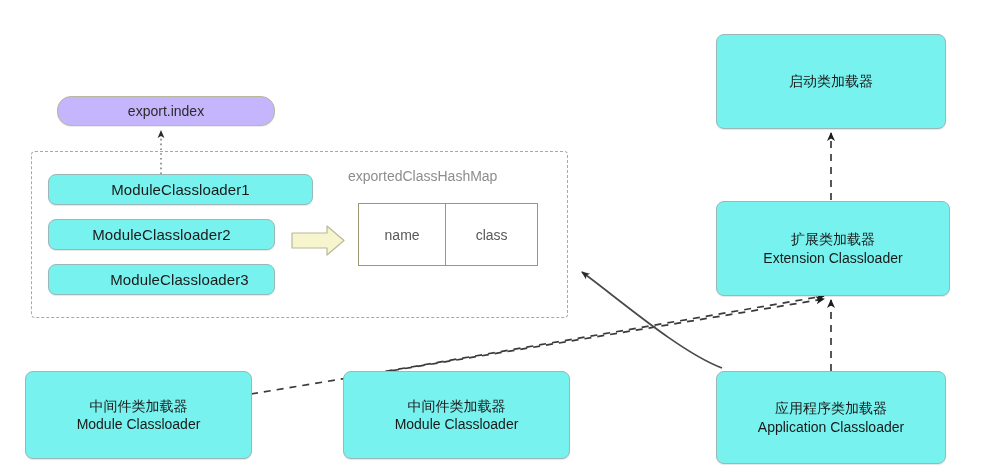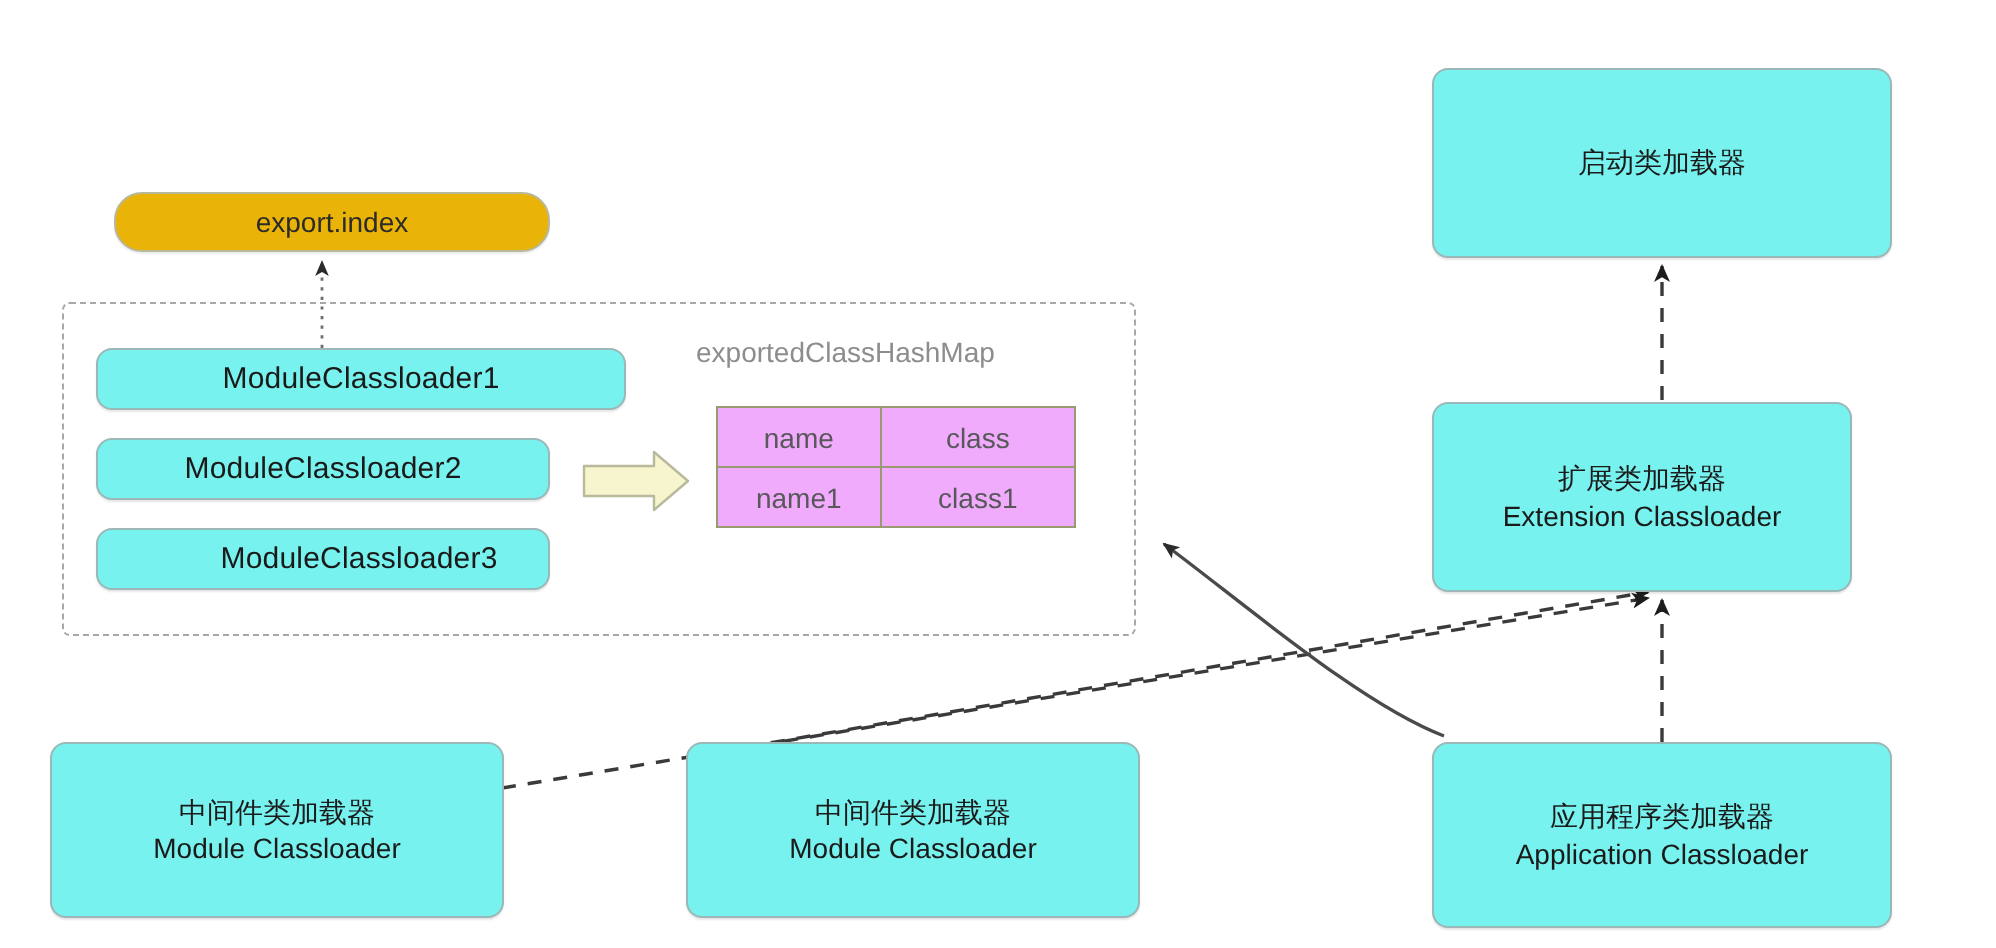--- a/index.html
+++ b/index.html
@@ -34,21 +34,21 @@
     line-height: 1.32;
     color: #1a1a1a;
   }
   .cyan {
     background: #77f2ee;
     border: 1px solid #9ab8b8;
     border-radius: 8px;
     box-shadow: 0 1px 1px rgba(0,0,0,0.10);
   }
   .yellowbox {
-    background: #eab308;
+    background: #c4b5fd;
     border: 1px solid #b8b89a;
     border-radius: 14px;
     color: #2b2b2b;
     box-shadow: 0 1px 1px rgba(0,0,0,0.08);
   }
   .dashed-group {
     position: absolute;
     border: 1px dashed #a8a8a8;
     border-radius: 4px;
     box-sizing: border-box;
@@ -65,23 +65,23 @@
     box-sizing: border-box;
     border-collapse: collapse;
     border: 1px solid #9a9a72;
     background: #faf9d4;
   }
   .hashtable td {
     border: 1px solid #9a9a72;
     color: #58585a;
     font-size: 14px;
     text-align: center;
-    padding: 0;
+    padding: 16px;
     height: 29px;
-    background: #f0abfc;
+    background: #ffffff;
   }
   .cn { font-size: 14px; }
   .en { font-size: 14px; }
   .mod-label { font-size: 15px; letter-spacing: 0.1px; }
   .exp-label { font-size: 14px; }
 </style>
 </head>
 <body>
 
 <div id="canvas">
@@ -145,32 +145,28 @@
   </div>
 
   <div class="group-title" style="left:348px; top:168px;">exportedClassHashMap</div>
 
   <table class="hashtable" style="left:358px; top:203px; width:180px;">
     <tbody>
         <tr>
       <td style="width:82px;">name</td>
       <td style="width:98px;">class</td>
     </tr>
-    <tr>
-      <td>name1</td>
-      <td>class1</td>
-    </tr>
   </tbody>
     </table>
 
   <div class="node cyan" style="left:716px; top:34px; width:230px; height:95px;">
     <span class="cn">启动类加载器</span>
   </div>
 
-  <div class="node cyan" style="left:716px; top:201px; width:210px; height:95px;">
+  <div class="node cyan" style="left:716px; top:201px; width:234px; height:95px;">
     <span class="cn">扩展类加载器</span>
     <span class="en">Extension Classloader</span>
   </div>
 
   <div class="node cyan" style="left:716px; top:371px; width:230px; height:93px;">
     <span class="cn">应用程序类加载器</span>
     <span class="en">Application Classloader</span>
   </div>
 
   <div class="node cyan" style="left:25px; top:371px; width:227px; height:88px;">

